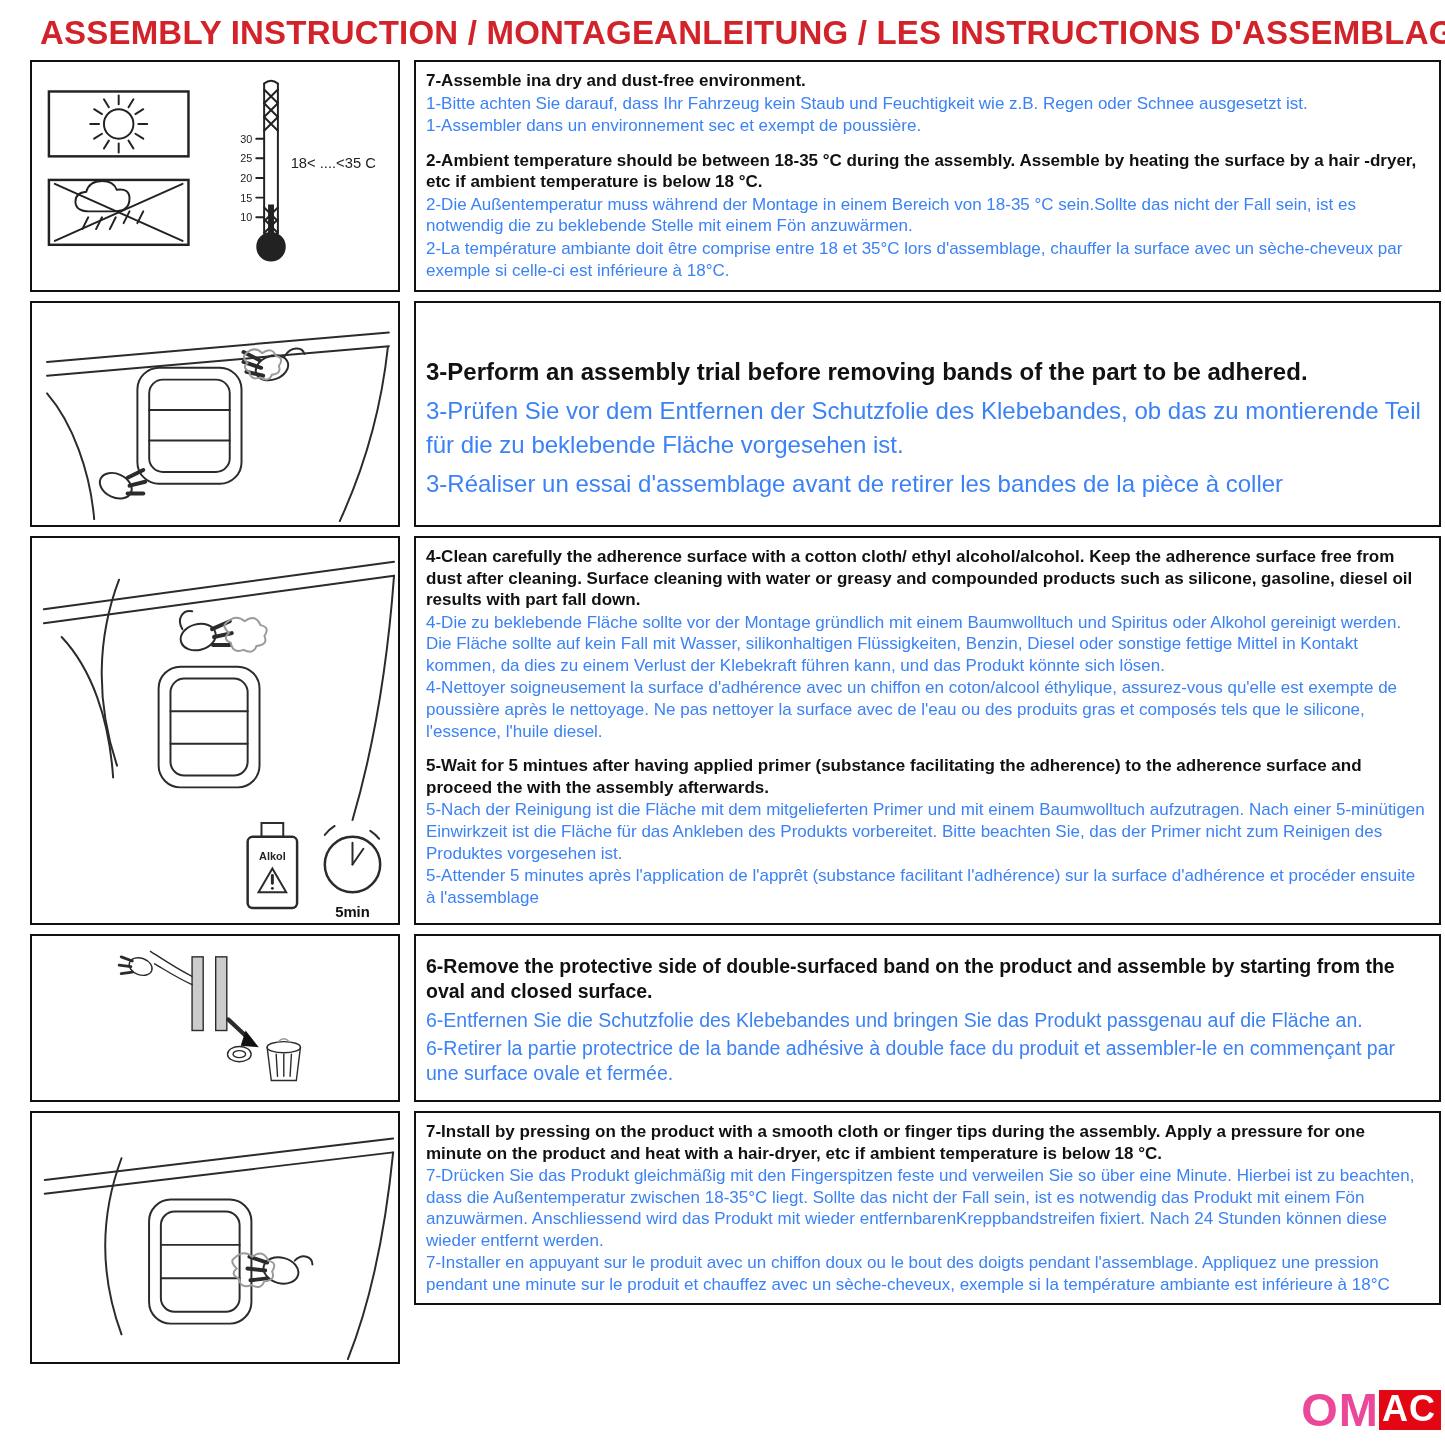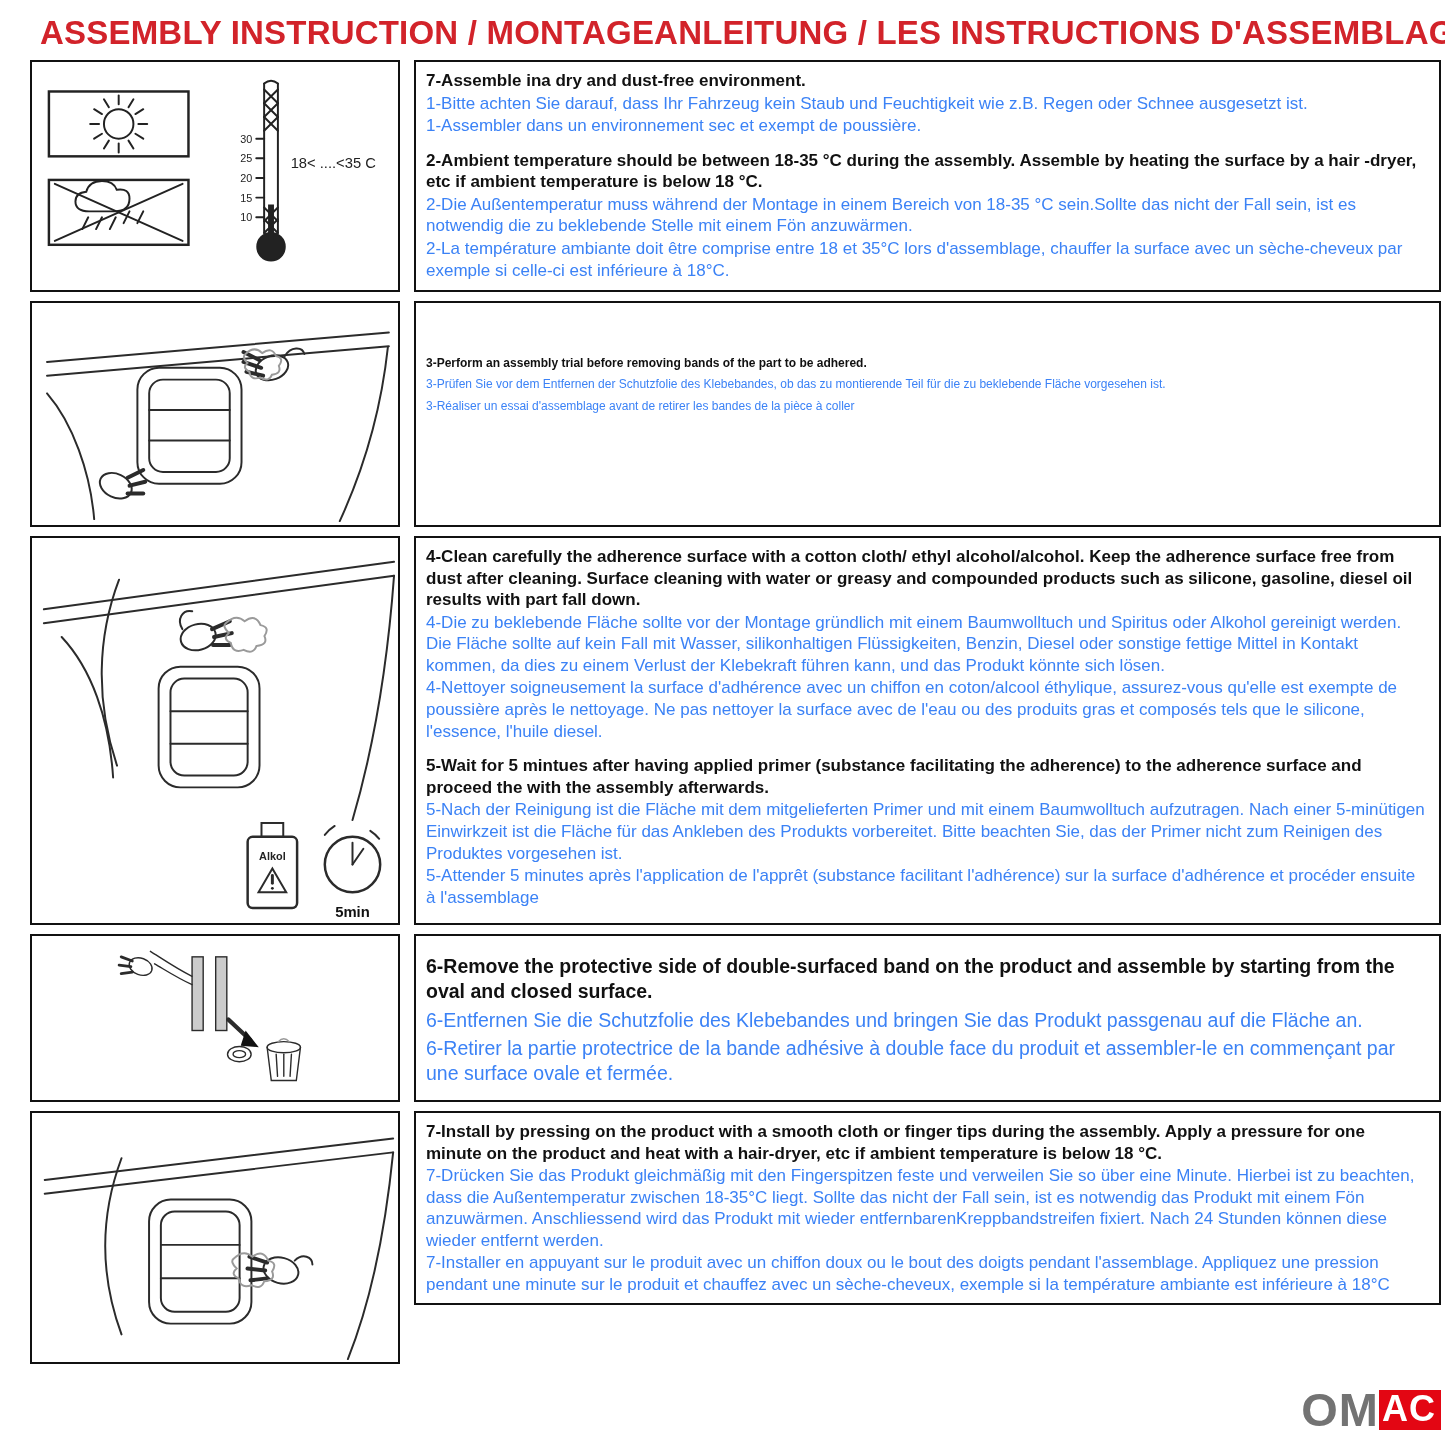--- a/index.html
+++ b/index.html
@@ -12,32 +12,32 @@
   }
   .rows { padding: 0 4px 0 30px; display: flex; flex-direction: column; gap: 9px; }
   .row { display: flex; gap: 14px; align-items: stretch; }
   .illus { width: 370px; flex: 0 0 370px; border: 2px solid #111; background: #fff; }
   .illus svg { width: 100%; height: 100%; display: block; }
   .text { flex: 1; border: 2px solid #111; background: #fff; padding: 8px 14px 4px 10px; overflow: hidden; }
   .p { font-size: 17px; line-height: 1.27; margin-bottom: 1px; color: #3b82f6; }
   .b { font-weight: bold; color: #111; }
   .gap { margin-top: 13px; }
   .row-2 .text { padding-top: 52px; }
-  .row-2 .p { font-size: 12px; line-height: 1.44; margin-bottom: 4px; }
+  .row-2 .p { font-size: 24px; line-height: 1.44; margin-bottom: 4px; }
   .row-4 .text { padding-top: 18px; }
   .row-4 .p { font-size: 19.5px; line-height: 1.3; margin-bottom: 3px; }
   .row-5 { align-items: flex-start; }
   .row-5 .illus { height: 253px; }
   .row-5 .text { height: 194px; }
   .logo {
     position: absolute; right: 4px; bottom: 10px; z-index: 5;
     background: #fff; padding: 2px 0 2px 12px;
     display: flex; align-items: center; line-height: 1;
   }
-  .logo .om { font-weight: bold; font-size: 47px; color: #737373; letter-spacing: 1px; }
+  .logo .om { font-weight: bold; font-size: 47px; color: #ec4899; letter-spacing: 1px; }
   .logo .ac { font-weight: bold; font-size: 36px; color: #fff; background: #e30613; padding: 1px 5px 3px 3px; letter-spacing: 1px; }
   svg text { font-family: "Liberation Sans", sans-serif; }
 </style>
 </head>
 <body>
 
 <div class="page">
 
   <h1 class="title">ASSEMBLY INSTRUCTION / MONTAGEANLEITUNG / LES INSTRUCTIONS D'ASSEMBLAGE</h1>
 

